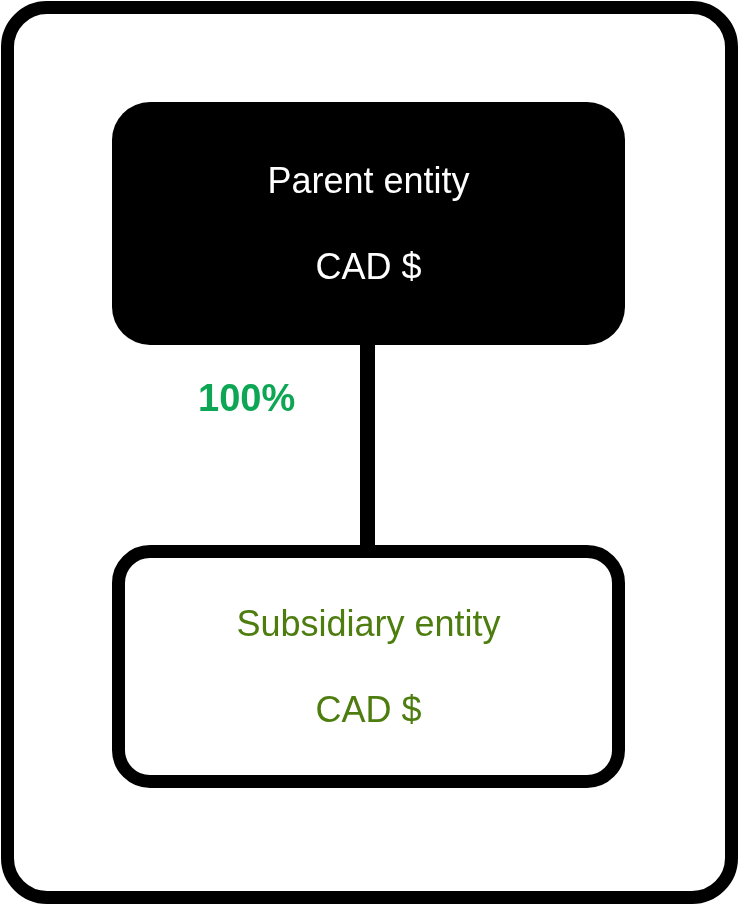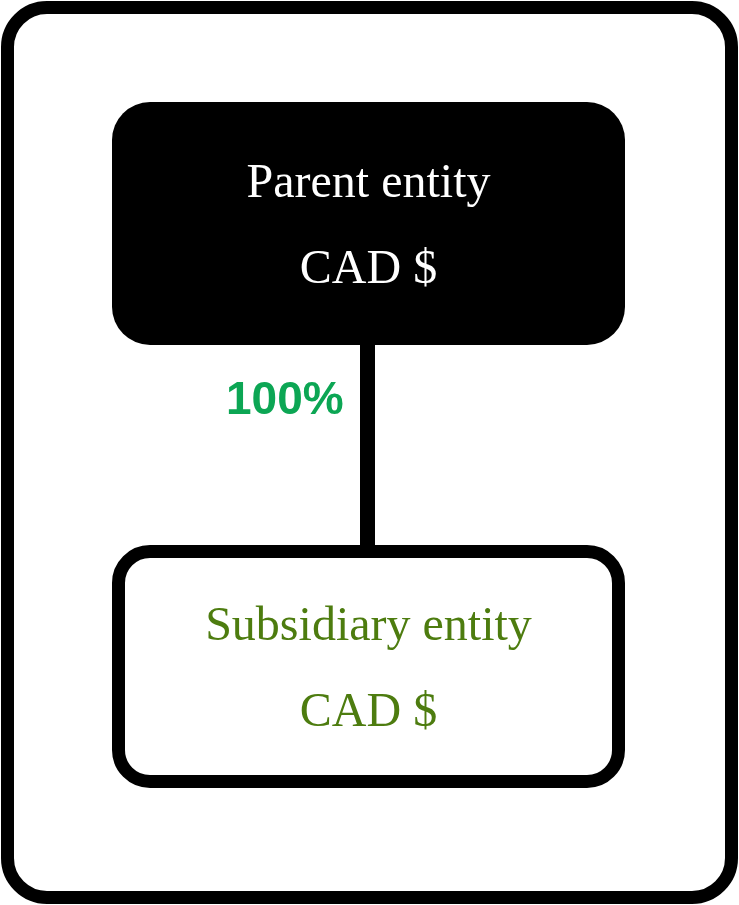--- a/index.html
+++ b/index.html
@@ -46,38 +46,37 @@
     background: #000000;
     color: #ffffff;
   }
   .node-subsidiary {
     top: 545px;
     background: #ffffff;
     border: 13px solid #000000;
     color: #4d7c0f;
   }
   .node-line {
-    font-size: 48px;
+    font-size: 36px;
     line-height: 86px;
     white-space: nowrap;
-    font-family: Liberation Serif, serif;
   }
   .connector {
     position: absolute;
     left: 360px;
     top: 343px;
     width: 15px;
     height: 209px;
     background: #000000;
   }
   .edge-label {
     position: absolute;
-    left: 226px;
+    left: 198px;
     top: 370px;
-    font-size: 46px;
+    font-size: 38px;
     font-weight: bold;
     line-height: 56px;
     color: #0ca654;
     white-space: nowrap;
   }
 </style>
 </head>
 <body>
 
 <div class="canvas">

